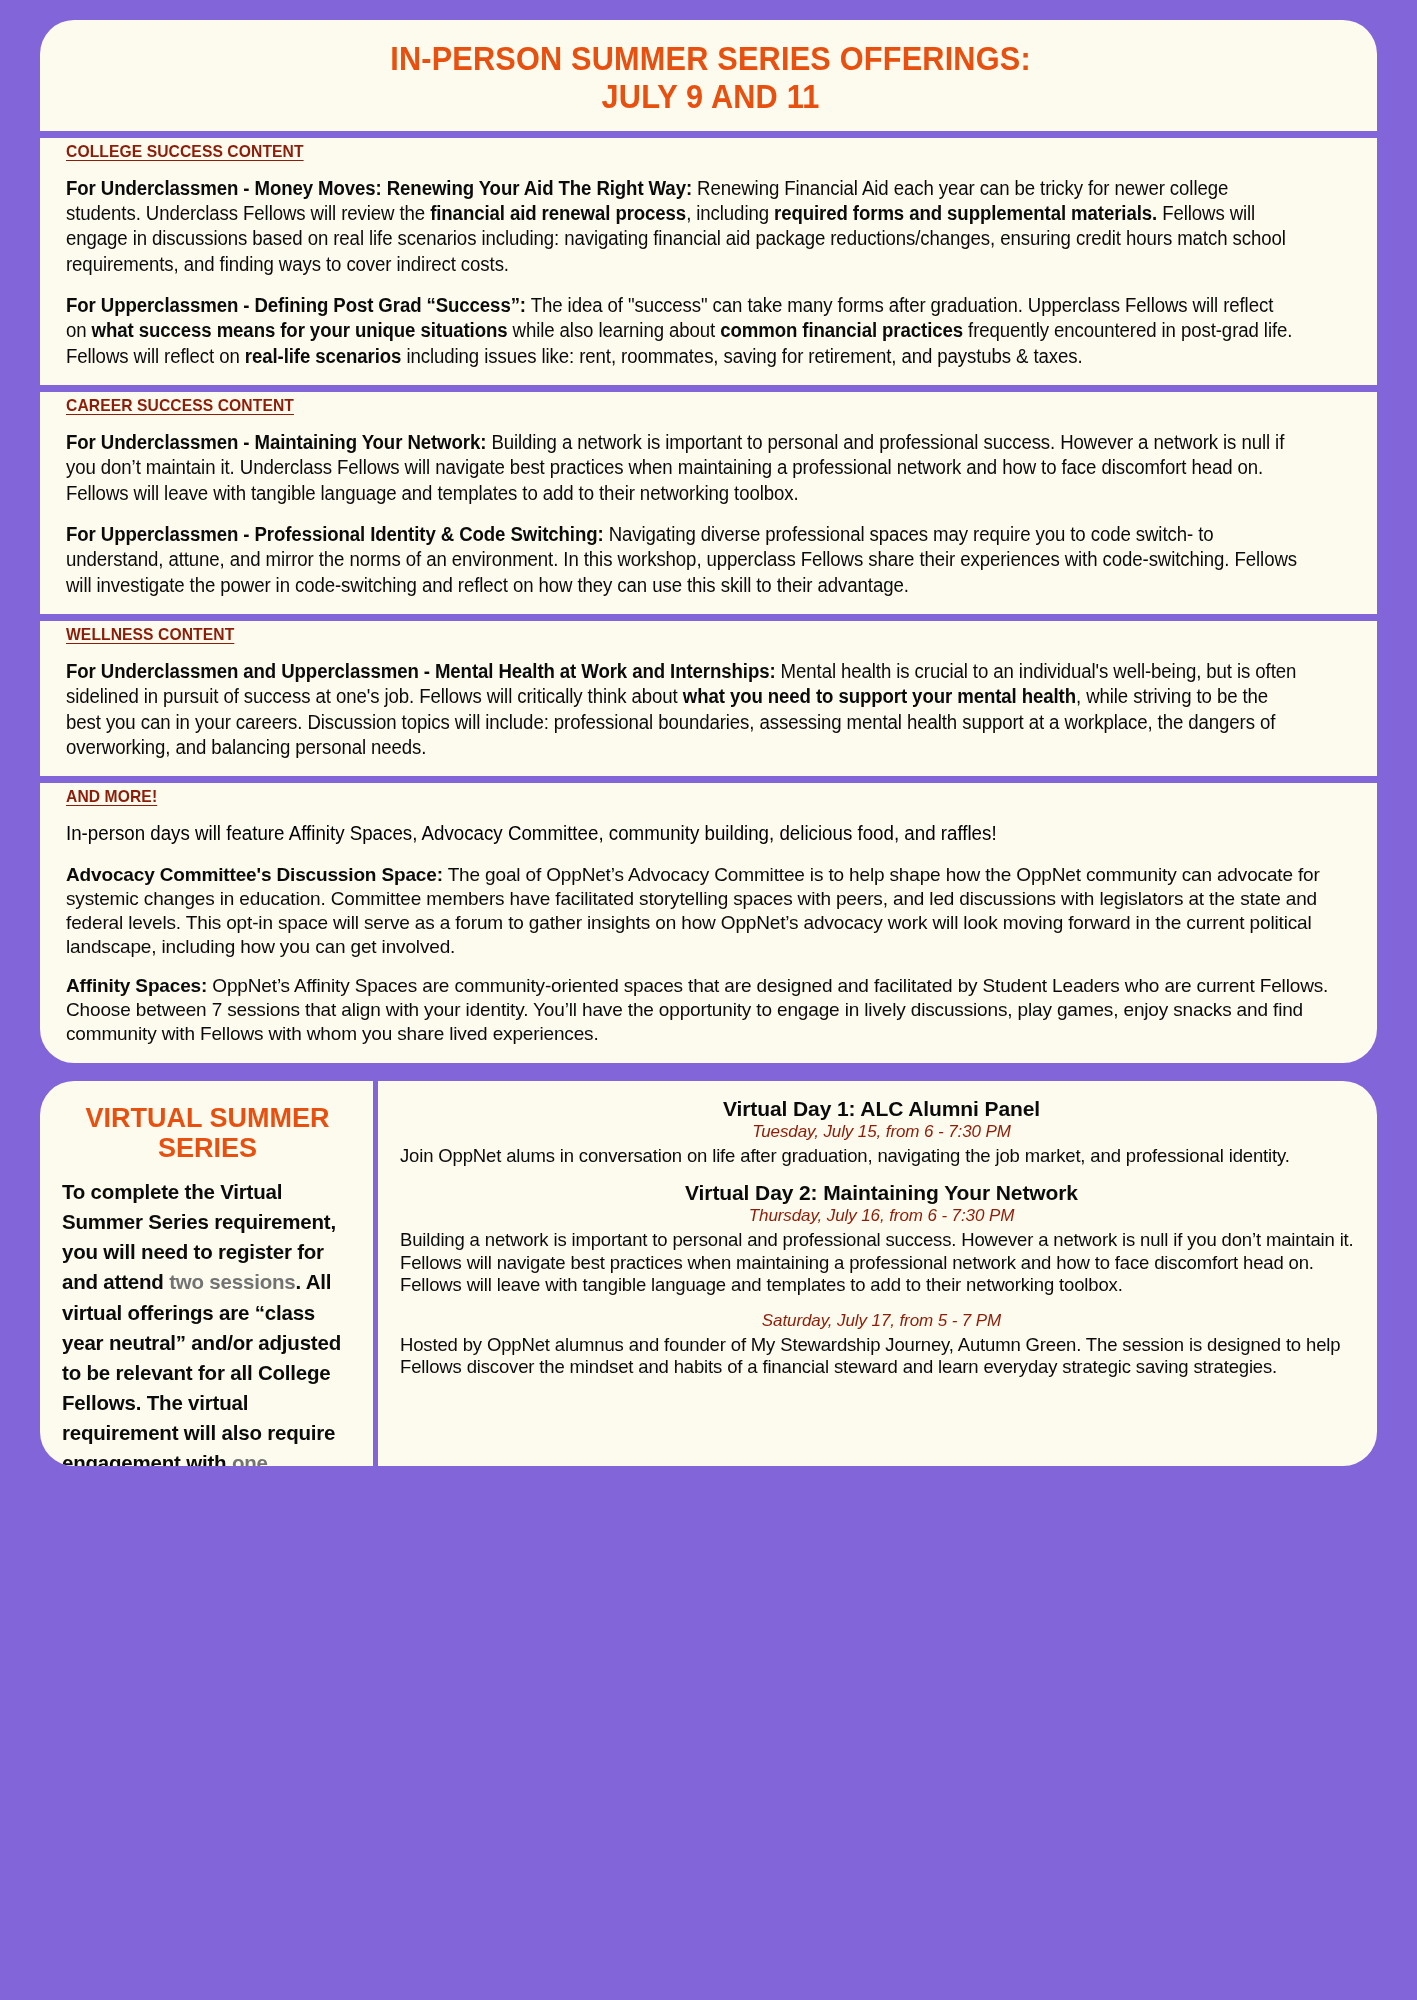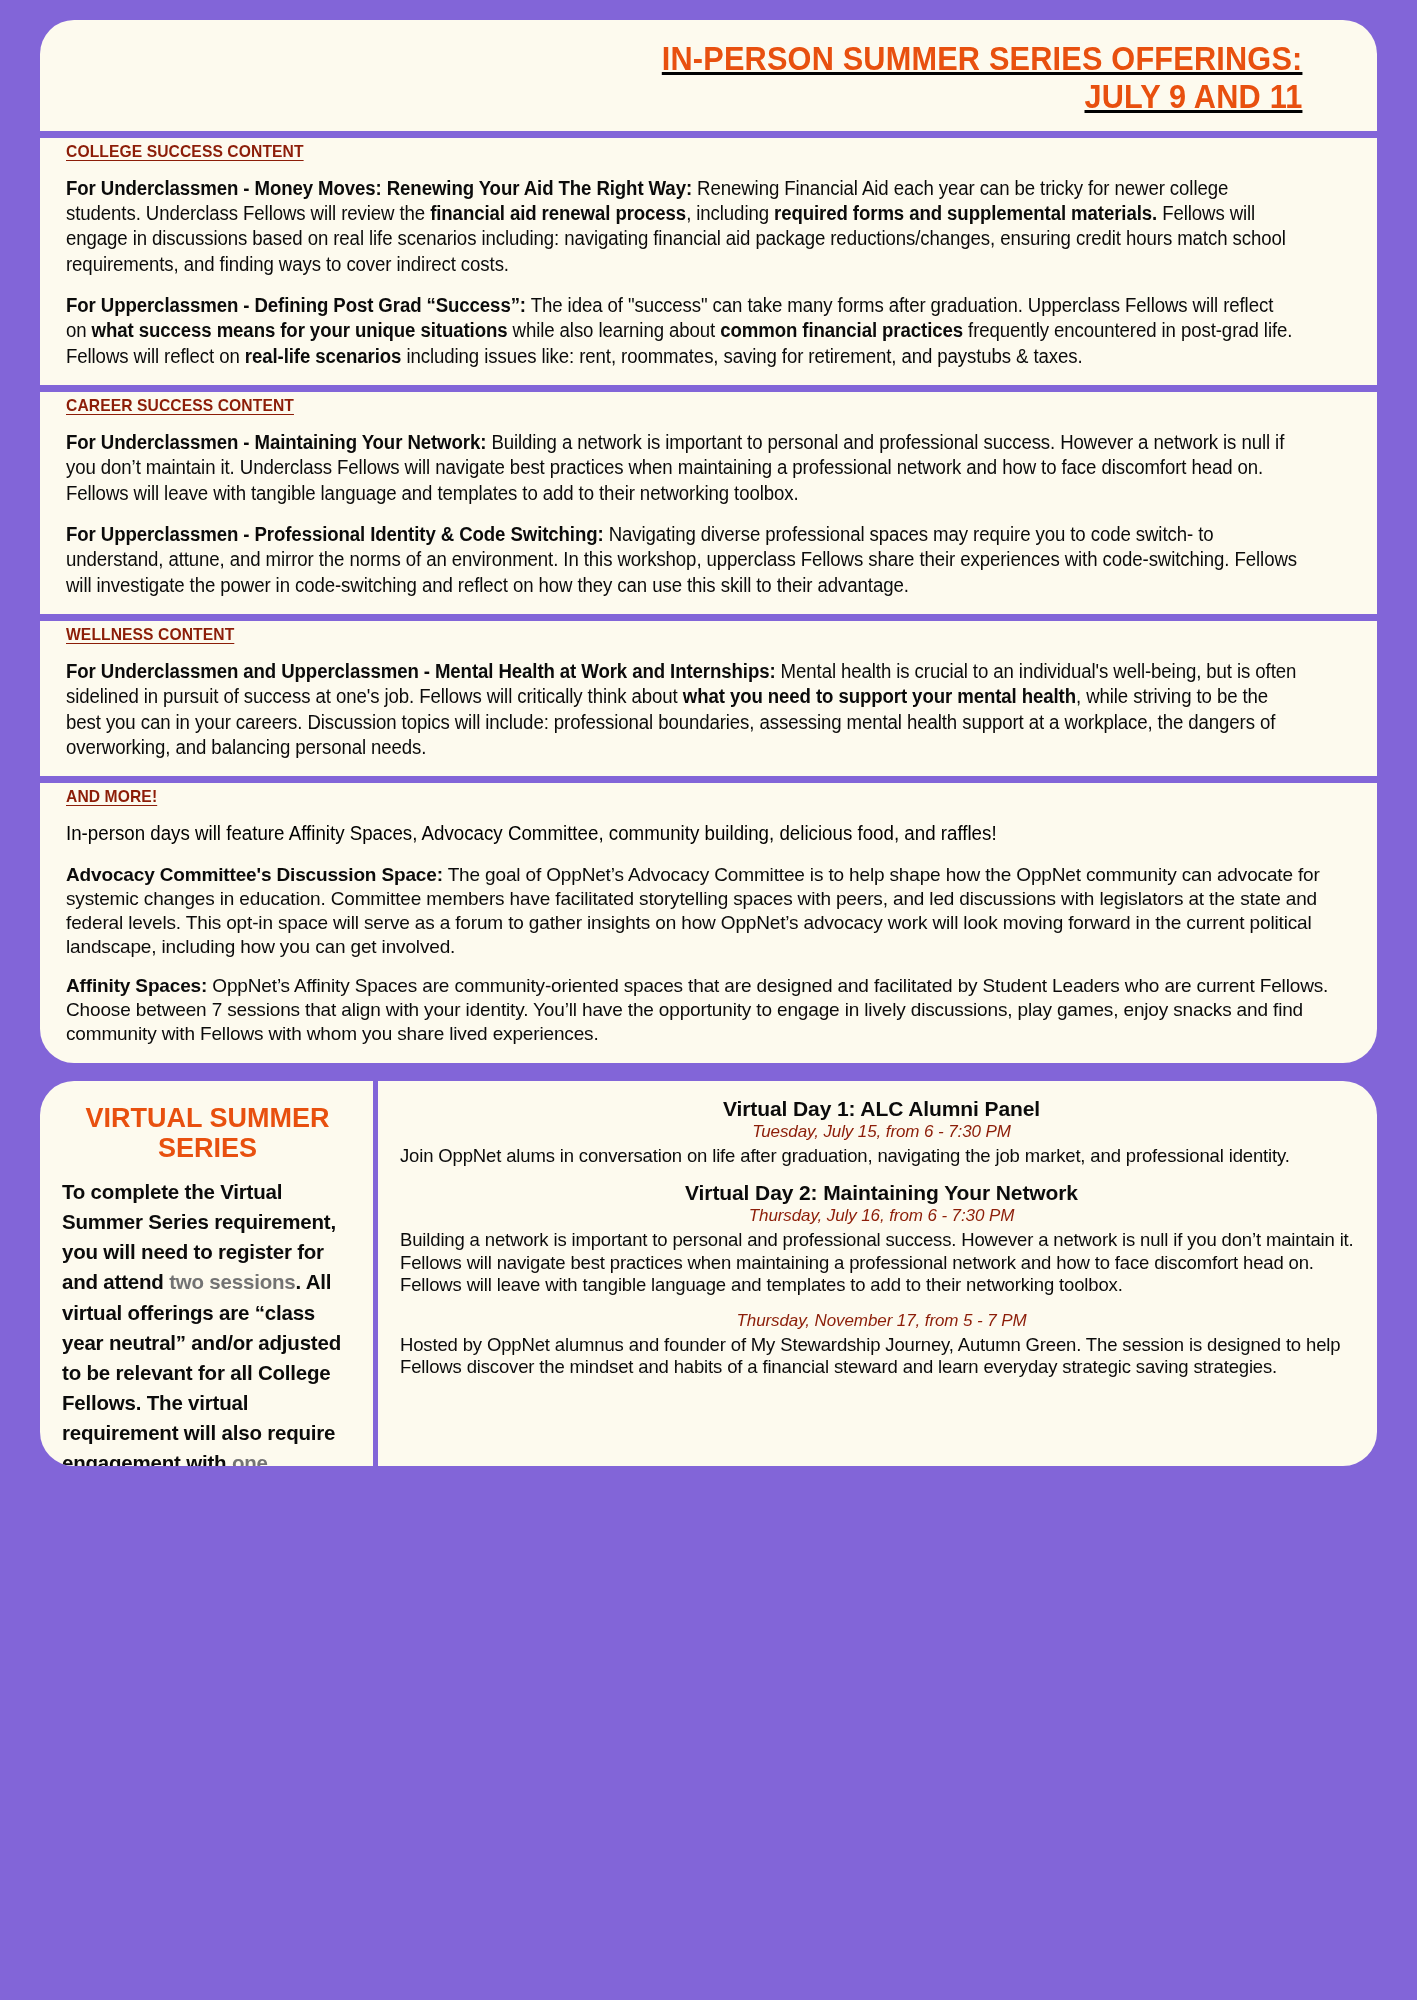--- a/index.html
+++ b/index.html
@@ -18,22 +18,21 @@
 
   
   .card-top{
     background:#fdfaee;
     border-radius:34px;
     overflow:hidden;
     display:flex;flex-direction:column;
   }
   .title-band{
     padding:20px 30px 14px 34px;
-    text-align:right;
-    text-decoration:underline;
+    text-align:center;
   }
   .title-band h1{
     margin:0;
     color:#e8500f;
     font-family:"Liberation Sans", sans-serif;
     font-weight:bold;
     font-size:33px;
     line-height:1.16;
     letter-spacing:0.2px;
     transform:scaleX(0.93);
@@ -214,20 +213,20 @@
         <div class="vday-desc">Join OppNet alums in conversation on life after graduation, navigating the job market, and professional identity.</div>
       </div>
 
       <div class="vday">
         <div class="vday-title">Virtual Day 2: Maintaining Your Network</div>
         <div class="vday-date">Thursday, July 16, from 6 - 7:30 PM</div>
         <div class="vday-desc">Building a network is important to personal and professional success. However a network is null if you don’t maintain it. Fellows will navigate best practices when maintaining a professional network and how to face discomfort head on. Fellows will leave with tangible language and templates to add to their networking toolbox.</div>
       </div>
 
       <div class="vday">
-        <div class="vday-date">Thursday, November 17, from 5 - 7 PM</div>
+        <div class="vday-date">Saturday, July 17, from 5 - 7 PM</div>
         <div class="vday-desc">Hosted by OppNet alumnus and founder of My Stewardship Journey, Autumn Green. The session is designed to help Fellows discover the mindset and habits of a financial steward and learn everyday strategic saving strategies.</div>
       </div>
 
     </div>
   </div>
 
 </div>
 
 </body></html>

